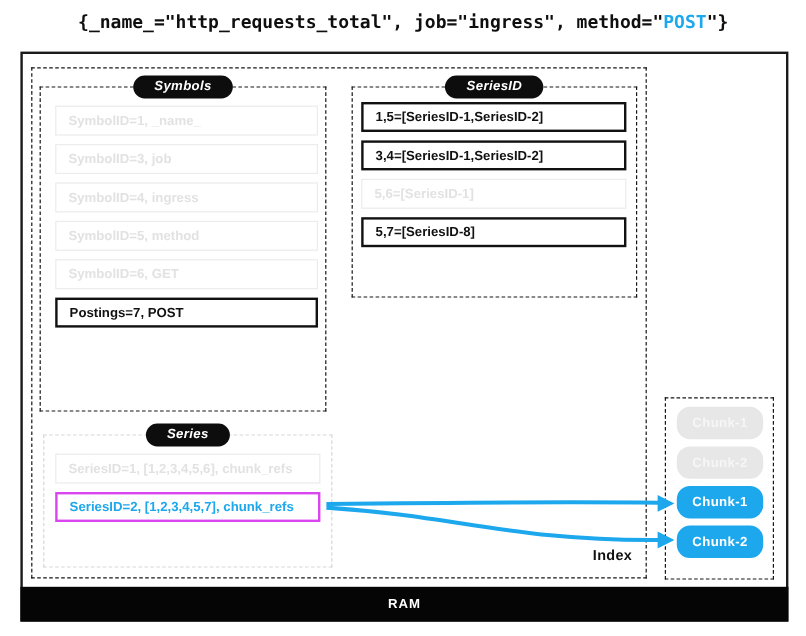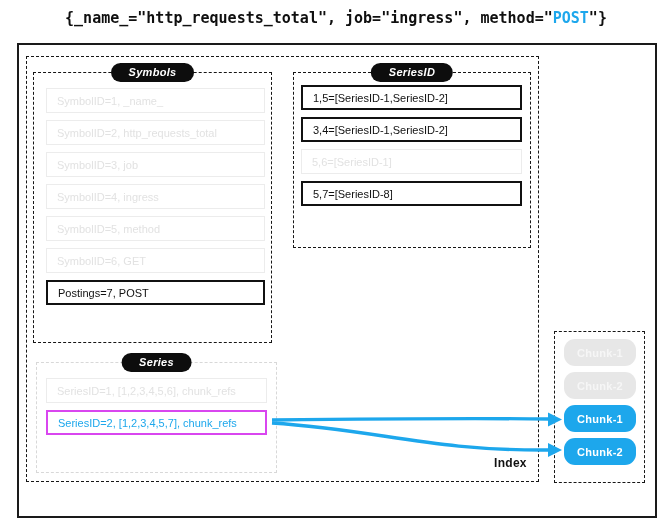--- a/index.html
+++ b/index.html
@@ -41,21 +41,21 @@
     letter-spacing:.3px;white-space:nowrap;font-style:italic;
   }
 
   .rows{display:flex;flex-direction:column;}
   .symbols-rows{padding:15px 6px 0 12px;gap:7px;}
   .postings-rows{padding:12px 8px 0 7px;gap:7px;}
   .series-rows{padding:15px 9px 0 9px;gap:7px;}
 
   .row{
     height:25px;display:flex;align-items:center;padding-left:10px;
-    background:#fff;font-size:11px;font-weight:normal;white-space:nowrap;
+    background:#fff;font-size:11px;font-weight:bold;white-space:nowrap;
     border:1px solid var(--muted-border);color:var(--muted-text);
   }
   .row.hot{border:2px solid #111;color:#111;}
   .row.sel{border:2px solid #d946ef;color:var(--accent);}
 
   .chunks-rows{padding:7px 8px 0 9px;display:flex;flex-direction:column;gap:6px;}
   .chunk{
     height:27px;display:flex;align-items:center;justify-content:center;
     font-size:11px;font-weight:bold;letter-spacing:.3px;border-radius:11px;
   }
@@ -85,21 +85,20 @@
   <div class="title"><span>{_name_="http_requests_total", job="ingress", method="</span><span class="hl">POST</span><span>"}</span></div>
 
   <div class="outer-box"></div>
 
   <div class="dashed index-box"></div>
 
   <div class="dashed symbols-box">
     <div class="pill">Symbols</div>
     <div class="rows symbols-rows">
       <div class="row">SymbolID=1, _name_</div>
-      <div class="row">SymbolID=2, http_requests_total</div>
       <div class="row">SymbolID=3, job</div>
       <div class="row">SymbolID=4, ingress</div>
       <div class="row">SymbolID=5, method</div>
       <div class="row">SymbolID=6, GET</div>
       <div class="row hot">Postings=7, POST</div>
     </div>
   </div>
 
   <div class="dashed postings-box">
     <div class="pill">SeriesID</div>
@@ -123,20 +122,23 @@
 
   <div class="dashed chunks-box">
     <div class="chunks-rows">
       <div class="chunk muted">Chunk-1</div>
       <div class="chunk muted">Chunk-2</div>
       <div class="chunk active">Chunk-1</div>
       <div class="chunk active">Chunk-2</div>
     </div>
   </div>
 
+  <div class="ram-bar">
+    <span>RAM</span>
+  </div>
 
   <svg class="arrows" width="672" height="530" viewBox="0 0 672 530">
     <path class="arrow" d="M 272 420 C 360 419 470 418 549 419"></path>
     <polygon class="arrowhead" points="548,412.5 562,419.5 548,426.5"></polygon>
     <path class="arrow" d="M 272 423 C 380 430 430 451 549 450"></path>
     <polygon class="arrowhead" points="548,443 562,450 548,457"></polygon>
   </svg>
 
 </div>
 

